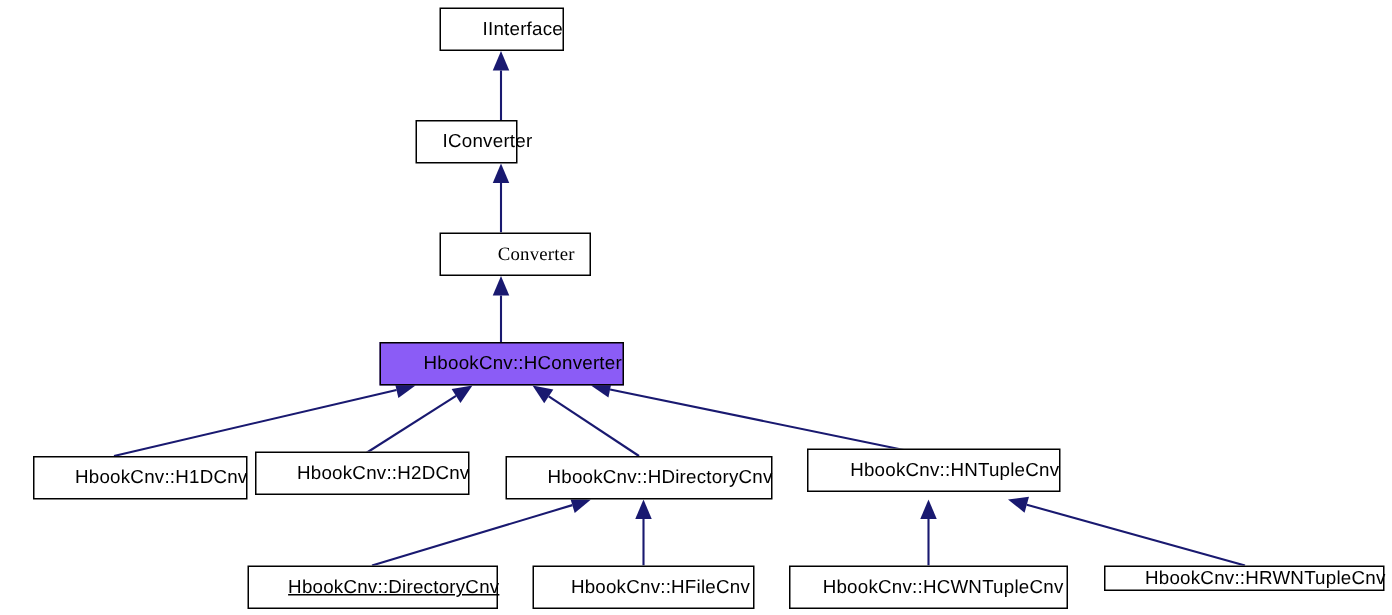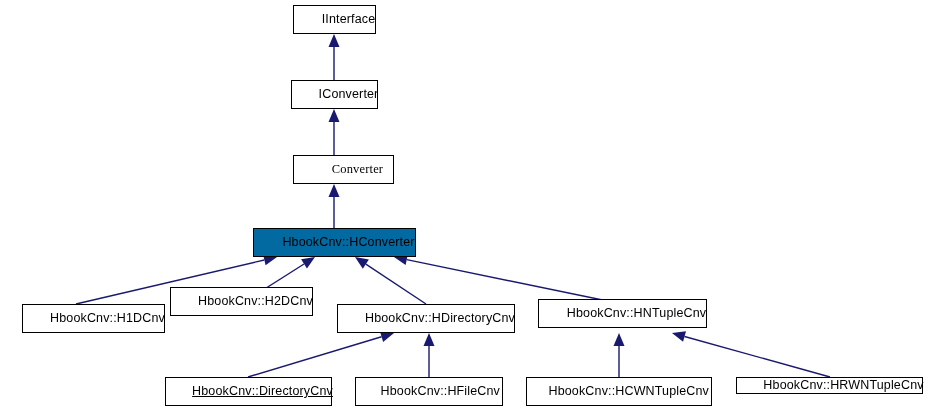--- a/index.html
+++ b/index.html
@@ -34,21 +34,21 @@
     letter-spacing: 0.15px;
     display: flex;
     align-items: center;
     justify-content: center;
     white-space: nowrap;
     line-height: 1;
     z-index: 2;
     padding-left: 28px;
   }
   .node.highlight {
-    background: #0369a1;
+    background: #8b5cf6;
   }
   .node-label {
     display: block;
     padding: 0 2px;
   }
 </style>
 </head>
 <body>
 
 <div id="diagram">
@@ -97,33 +97,33 @@
       <g>
         <line x1="830" y1="377" x2="684.5234590278527" y2="336.4875455520602" stroke="#191970" stroke-width="1.4"></line>
         <polygon points="672,333 685.998959069109,331.1891590402764 683.0479589865964,341.78593206384403" fill="#191970"></polygon>
       </g>
     </svg>
 
   <div id="nodes-layer">
       <div class="node" style="left: 293px; top: 5px; width: 83px; height: 29px;">
         <span class="node-label">IInterface</span>
       </div>
-      <div class="node" style="left: 291px; top: 80px; width: 87px; height: 29px;">
+      <div class="node" style="left: 277px; top: 80px; width: 68px; height: 29px;">
         <span class="node-label">IConverter</span>
       </div>
       <div class="node" style="left: 293px; top: 155px; width: 101px; height: 29px; font-family: Liberation Serif, serif;">
         <span class="node-label">Converter</span>
       </div>
       <div class="node highlight" style="left: 253px; top: 228px; width: 163px; height: 29px;">
         <span class="node-label">HbookCnv::HConverter</span>
       </div>
       <div class="node" style="left: 22px; top: 304px; width: 143px; height: 29px;">
         <span class="node-label">HbookCnv::H1DCnv</span>
       </div>
-      <div class="node" style="left: 170px; top: 287px; width: 143px; height: 29px;">
+      <div class="node" style="left: 170px; top: 301px; width: 143px; height: 29px;">
         <span class="node-label">HbookCnv::H2DCnv</span>
       </div>
       <div class="node" style="left: 337px; top: 304px; width: 178px; height: 29px;">
         <span class="node-label">HbookCnv::HDirectoryCnv</span>
       </div>
       <div class="node" style="left: 538px; top: 299px; width: 169px; height: 29px;">
         <span class="node-label">HbookCnv::HNTupleCnv</span>
       </div>
       <div class="node" style="left: 165px; top: 377px; width: 167px; height: 29px; text-decoration: underline;">
         <span class="node-label">HbookCnv::DirectoryCnv</span>

